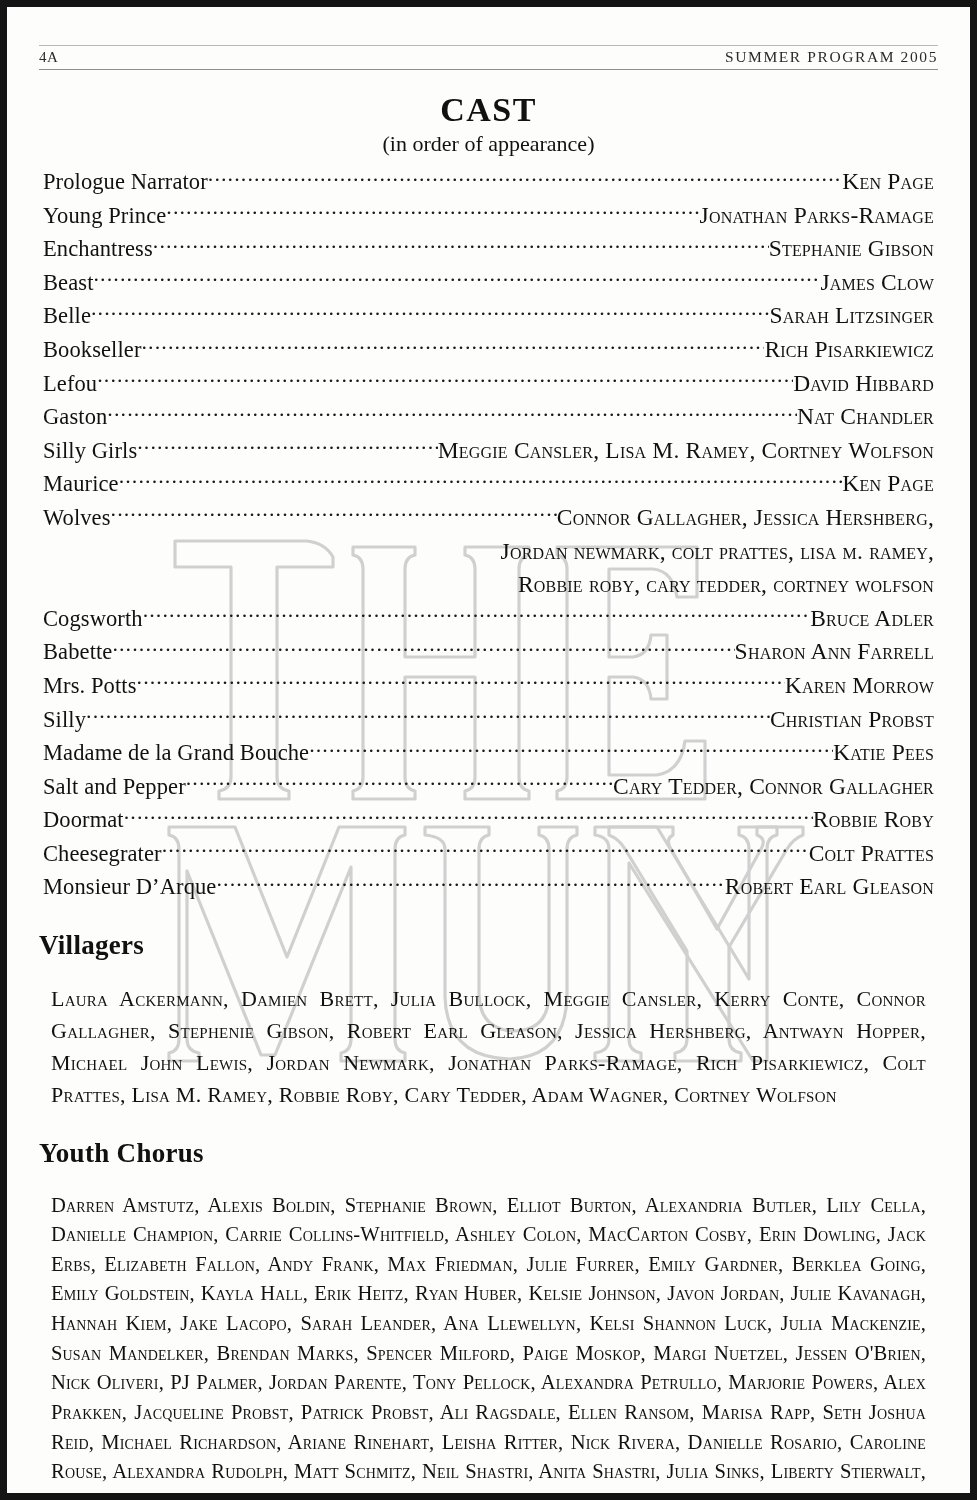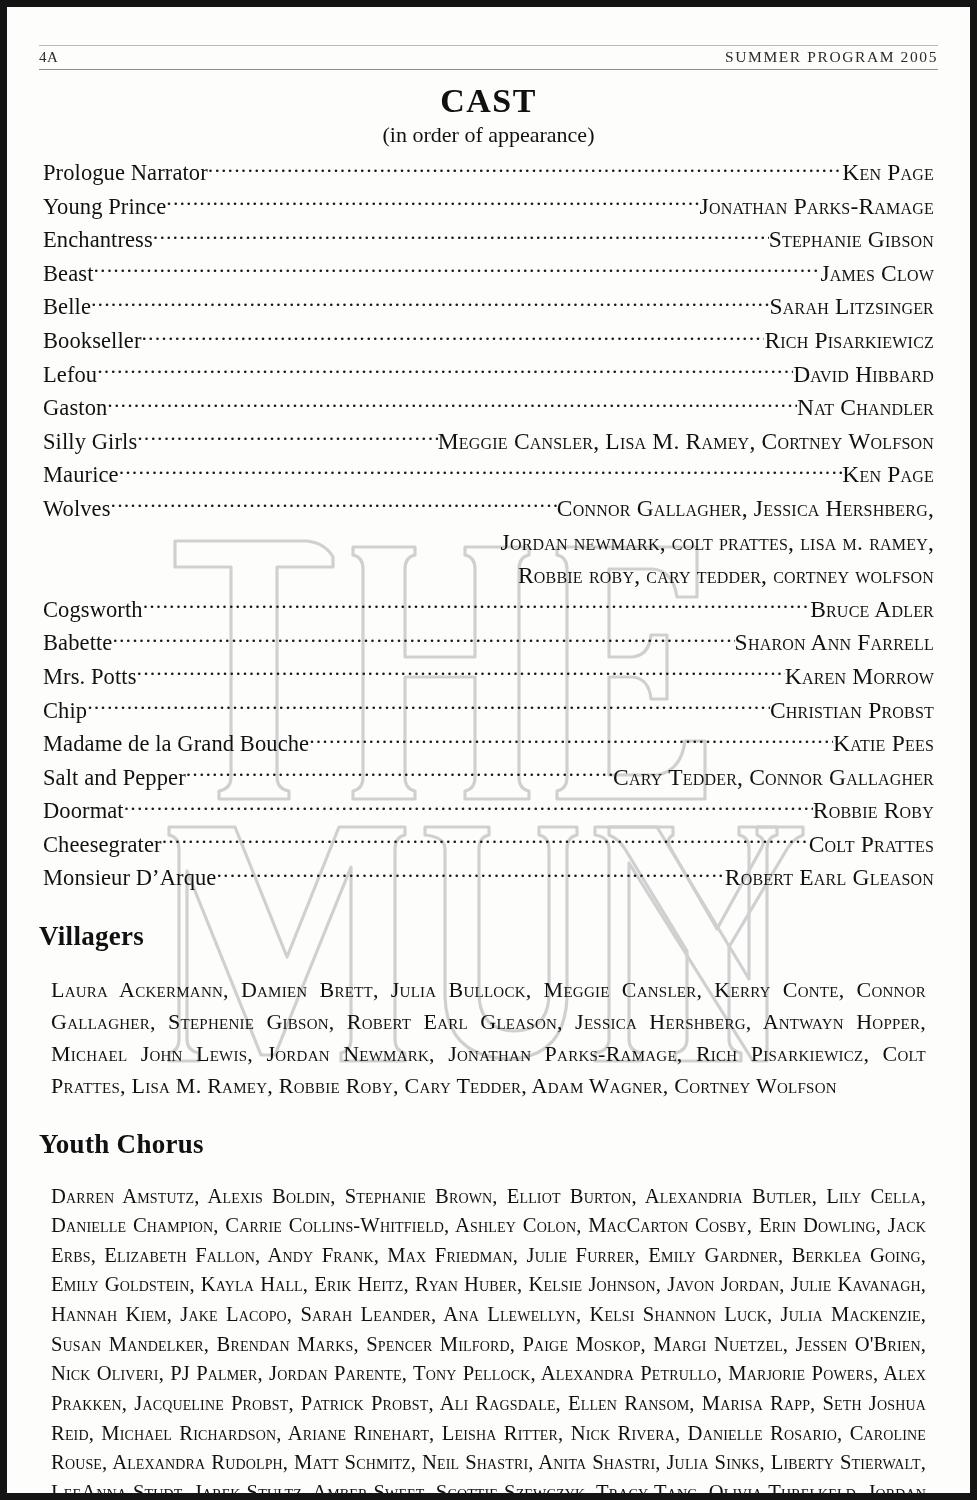--- a/index.html
+++ b/index.html
@@ -69,21 +69,21 @@
     font-variant: small-caps;
     text-transform: uppercase;
   }
 
   
   .cast-title {
     text-align: center;
     font-size: 34px;
     font-weight: bold;
     letter-spacing: 1.5px;
-    margin: 12px 0 2px 0;
+    margin: 21px 0 2px 0;
   }
   .cast-sub {
     text-align: center;
     font-size: 22px;
     margin: 0 0 8px 0;
   }
   .section-title {
     text-align: left;
     font-size: 27px;
     font-weight: bold;
@@ -266,21 +266,21 @@
           <span class="role">Babette</span>
           <span class="leader"></span>
           <span class="performer sc">Sharon Ann Farrell</span>
         </div>
         <div class="cast-row">
           <span class="role">Mrs. Potts</span>
           <span class="leader"></span>
           <span class="performer sc">Karen Morrow</span>
         </div>
         <div class="cast-row">
-          <span class="role">Chip</span>
+          <span class="role">Silly</span>
           <span class="leader"></span>
           <span class="performer sc">Christian  Probst</span>
         </div>
         <div class="cast-row">
           <span class="role">Madame de la Grand Bouche</span>
           <span class="leader"></span>
           <span class="performer sc">Katie Pees</span>
         </div>
         <div class="cast-row">
           <span class="role">Salt and Pepper</span>

